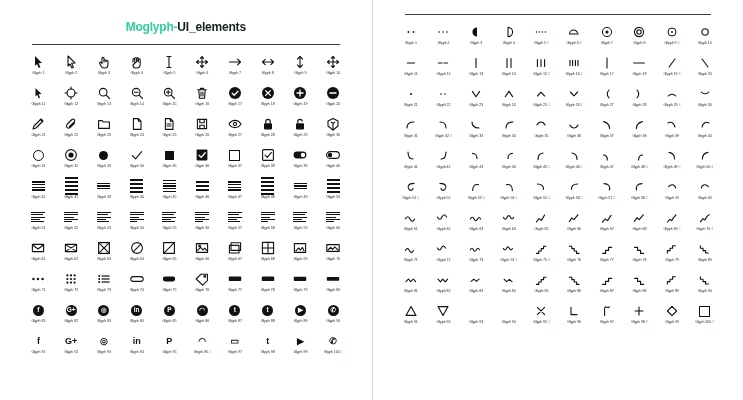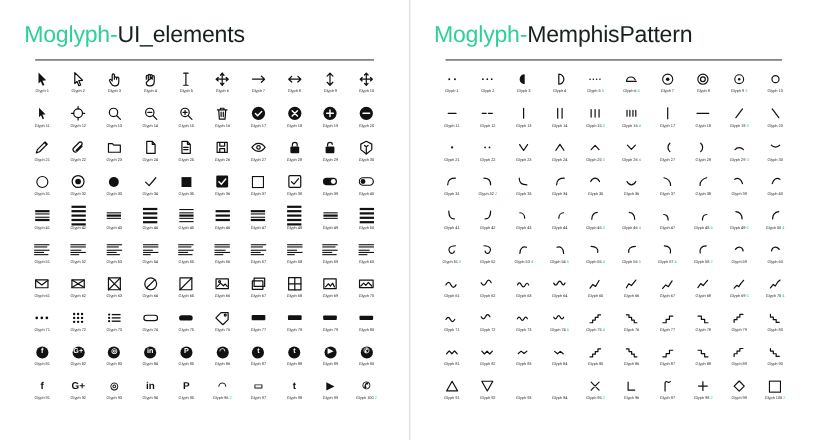--- a/index.html
+++ b/index.html
@@ -19,23 +19,23 @@
     width:371.5px;
     box-sizing:border-box;
     padding:14px 22px 0 22px;
     display:flex;
     flex-direction:column;
   }
   .panel + .panel{
     border-left:1px solid #d8dbd9;
   }
   .panel-title{
-    text-align:left;
-    font-size:21px;
-    font-weight:normal;
+    text-align:center;
+    font-size:12px;
+    font-weight:bold;
     letter-spacing:-0.2px;
     margin:6px 0 10px 0;
     white-space:nowrap;
   }
   .panel-title .brand{ color:#2ecf9a; }
   .panel-title .name{ color:#16211c; }
   .rule{
     height:1px;
     background:#3b3b3b;
     margin:0 10px 6px 10px;
@@ -969,23 +969,20 @@
         <div class="cell">
           <div class="glyph">
             <span class="plain">✆</span>
           </div>
           <div class="caption"><span class="num">Glyph 100</span><span class="tag">2</span></div>
         </div>
       </div>
   </div>
 
   <div class="panel">
-    <div class="panel-title">
-      <span class="brand">Moglyph-</span><span class="name">MemphisPattern</span>
-    </div>
     <div class="rule"></div>
     <div class="grid" id="grid-right">
         <div class="cell">
           <div class="glyph">
             <svg width="14" height="14" viewBox="0 0 14 14" fill="#111" stroke="none">
               <circle cx="4.4" cy="7" r="0.9"></circle>
               <circle cx="9.6" cy="7" r="0.9"></circle>
             </svg>
           </div>
           <div class="caption"><span class="num">Glyph 1</span></div>

